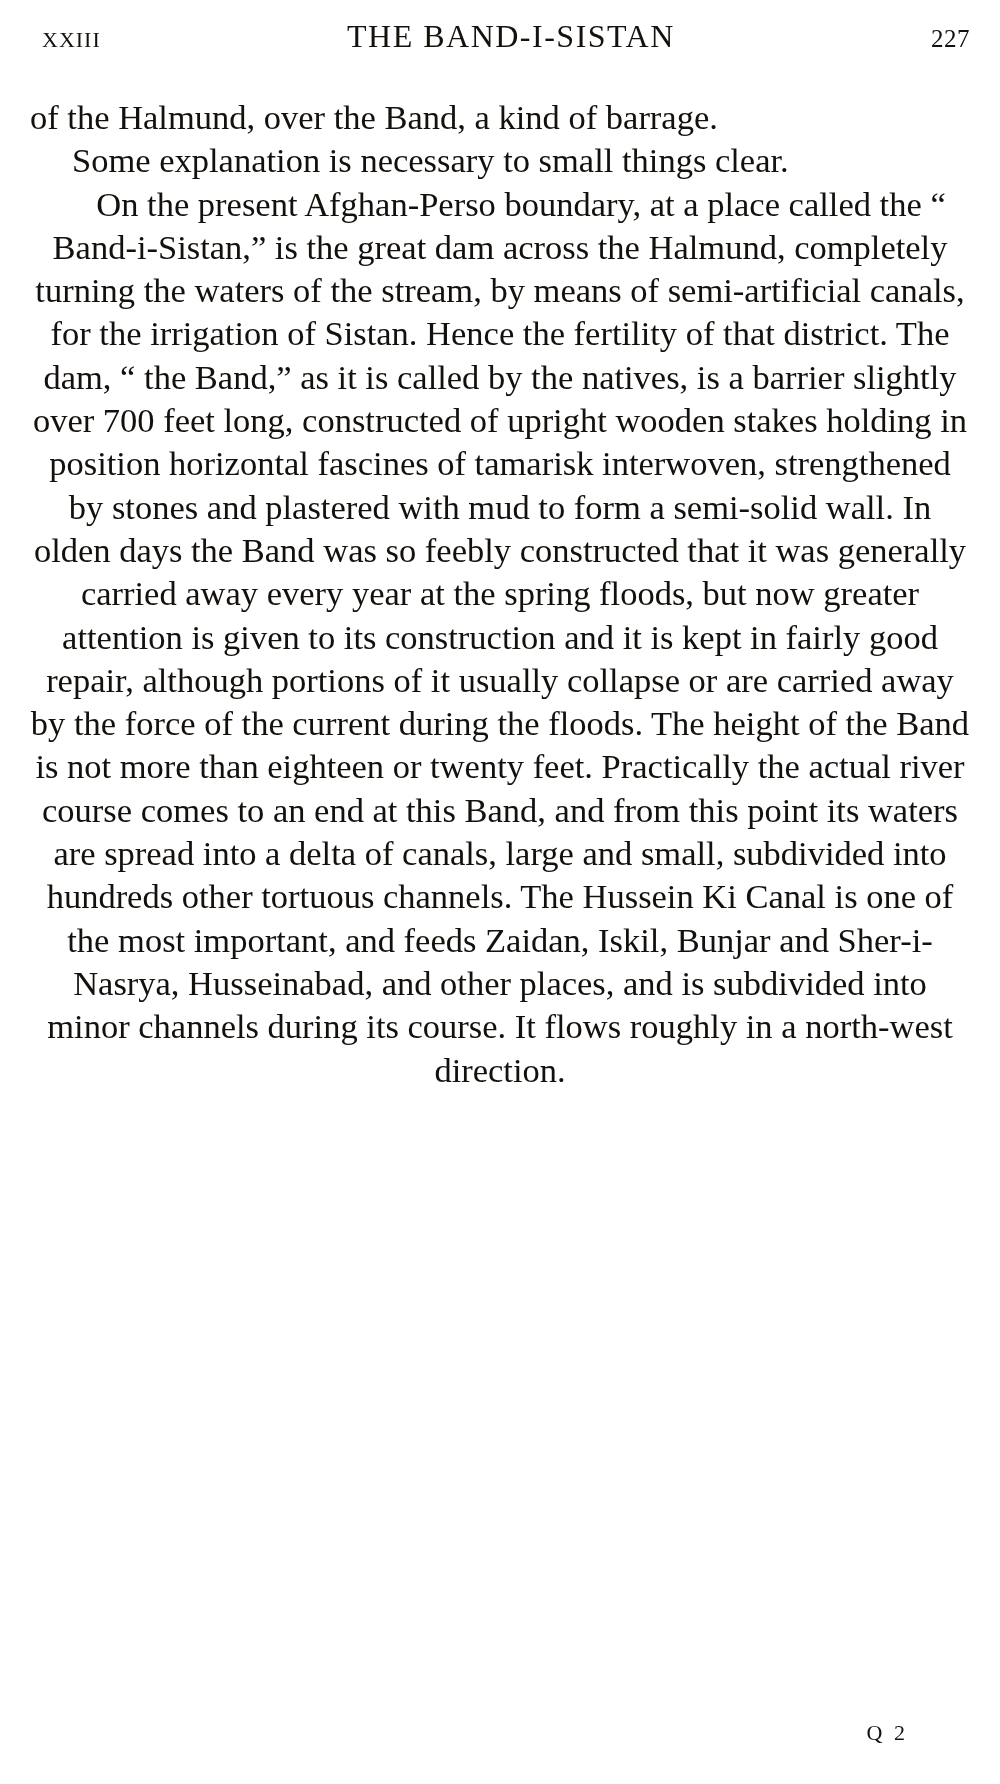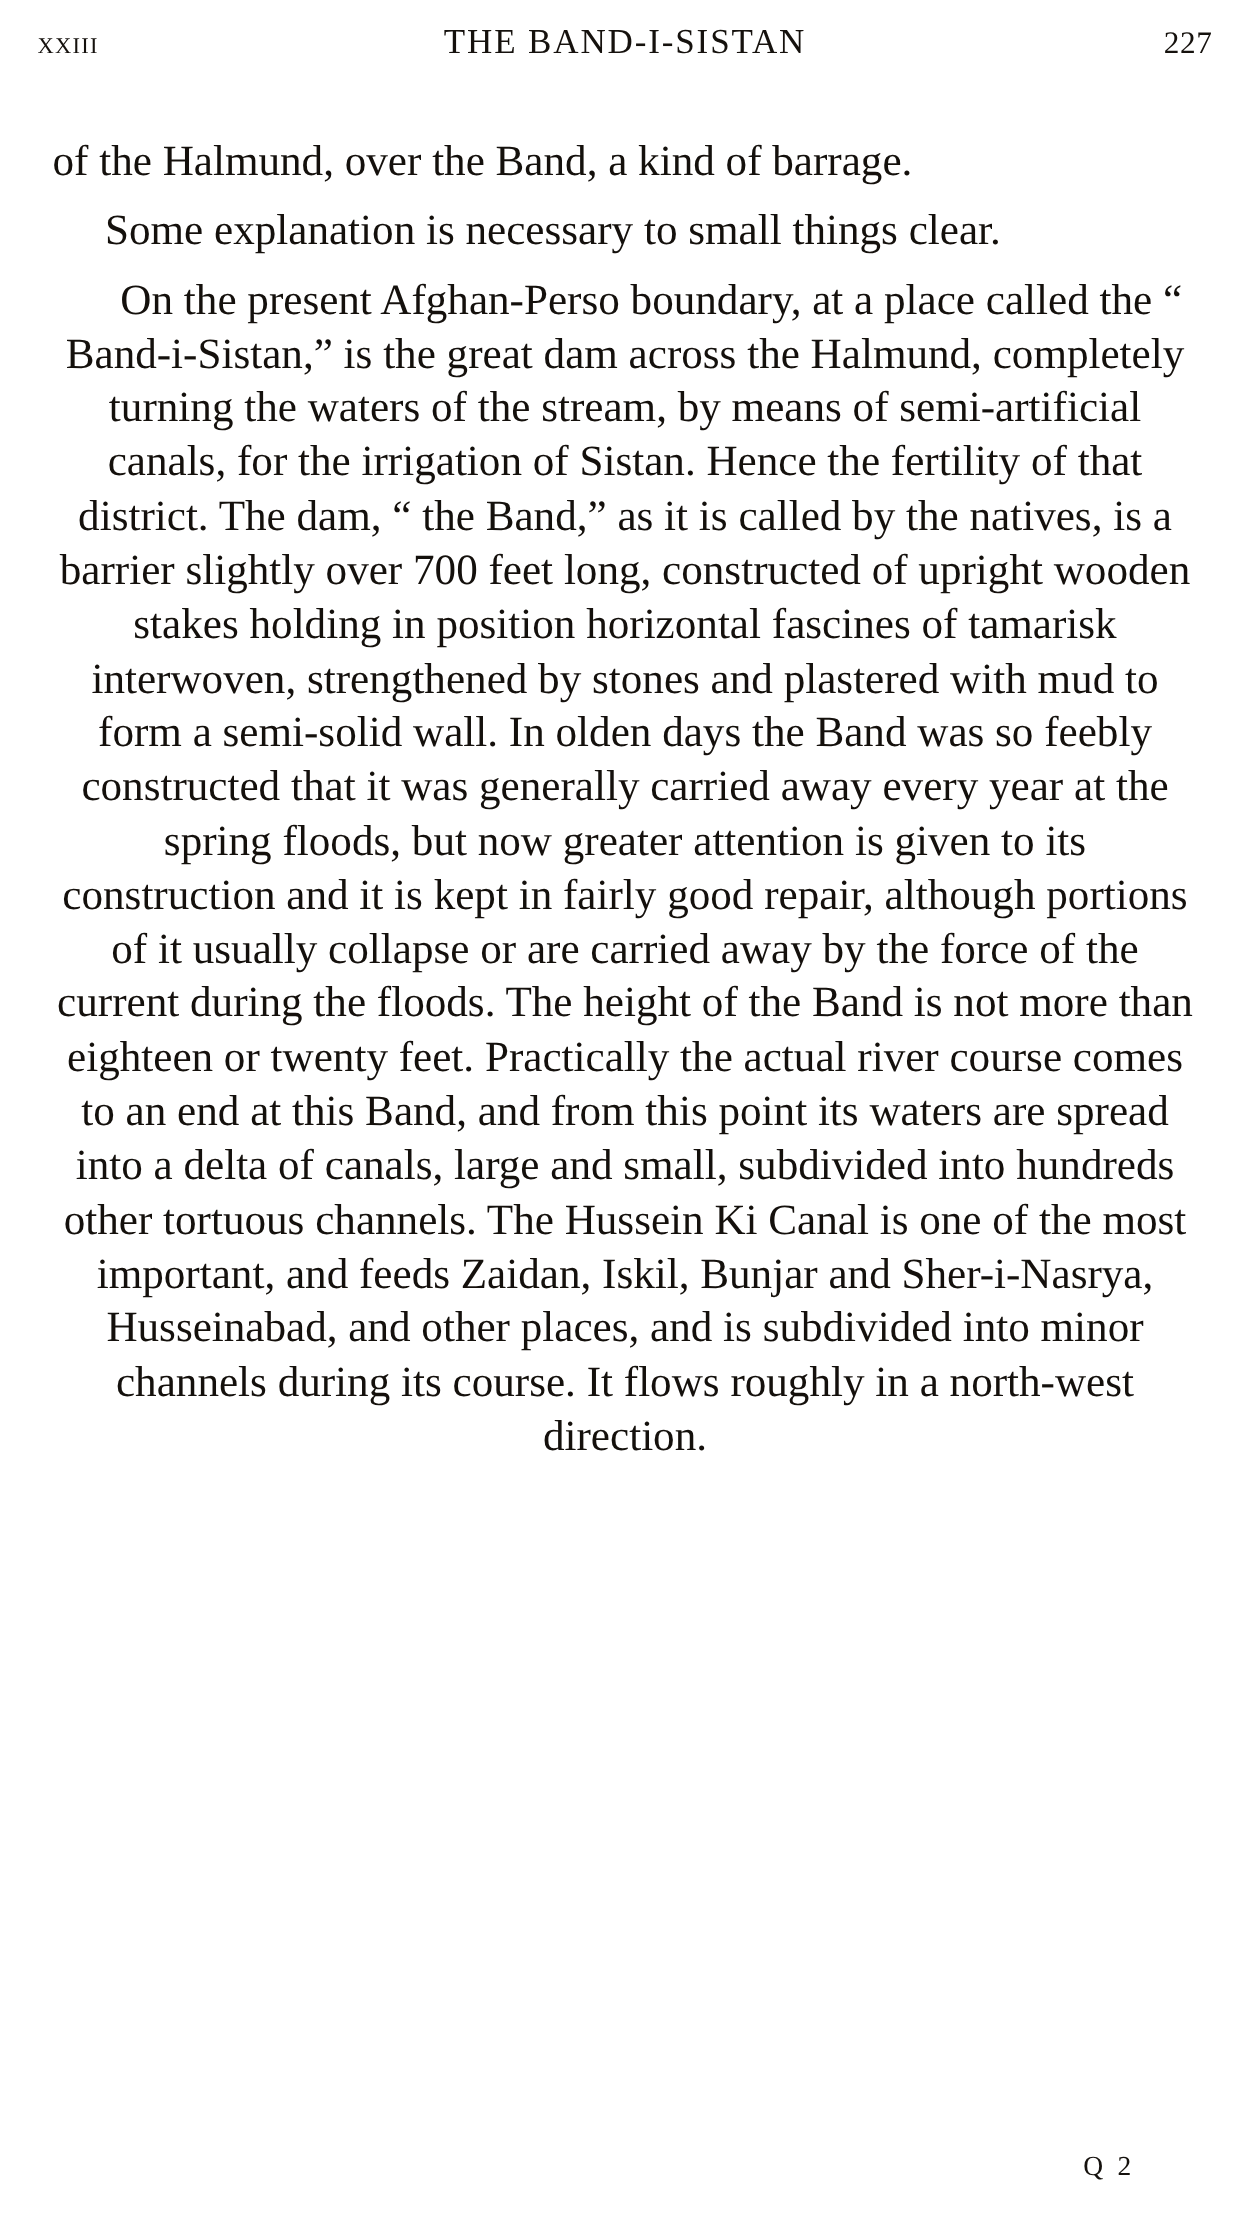--- a/index.html
+++ b/index.html
@@ -25,29 +25,30 @@
     position: absolute;
     top: 18px;
     left: 30px;
     width: 940px;
     height: 50px;
     display: flex;
     align-items: baseline;
     justify-content: space-between;
   }
   .folio-left {
-    font-size: 26px;
+    font-size: 32px;
     letter-spacing: 1px;
     font-variant: small-caps;
     text-transform: lowercase;
     font-family: "Liberation Serif", serif;
     color: #15110d;
+    margin-left: 12px;
   }
   .head-title {
-    font-size: 28px;
+    font-size: 32px;
     letter-spacing: 1.5px;
     font-family: "Liberation Serif", serif;
     color: #15110d;
     flex: 1;
     text-align: center;
     margin-left: -10px;
   }
   .folio-right {
     font-size: 25px;
     font-family: "Liberation Serif", serif;
@@ -60,21 +61,21 @@
     left: 30px;
     width: 940px;
     font-size: 34.5px;
     line-height: 43.3px;
     text-align: justify;
     text-justify: inter-word;
     color: #14100c;
     font-family: "Liberation Serif", serif;
   }
   .body-text p {
-    margin: 12px;
+    margin: 0;
     text-indent: 0;
   }
   .body-text p.indent {
     text-indent: 42px;
   }
   .body-text p:last-child {
     text-align: center;
   }
   .signature {
     position: absolute;

